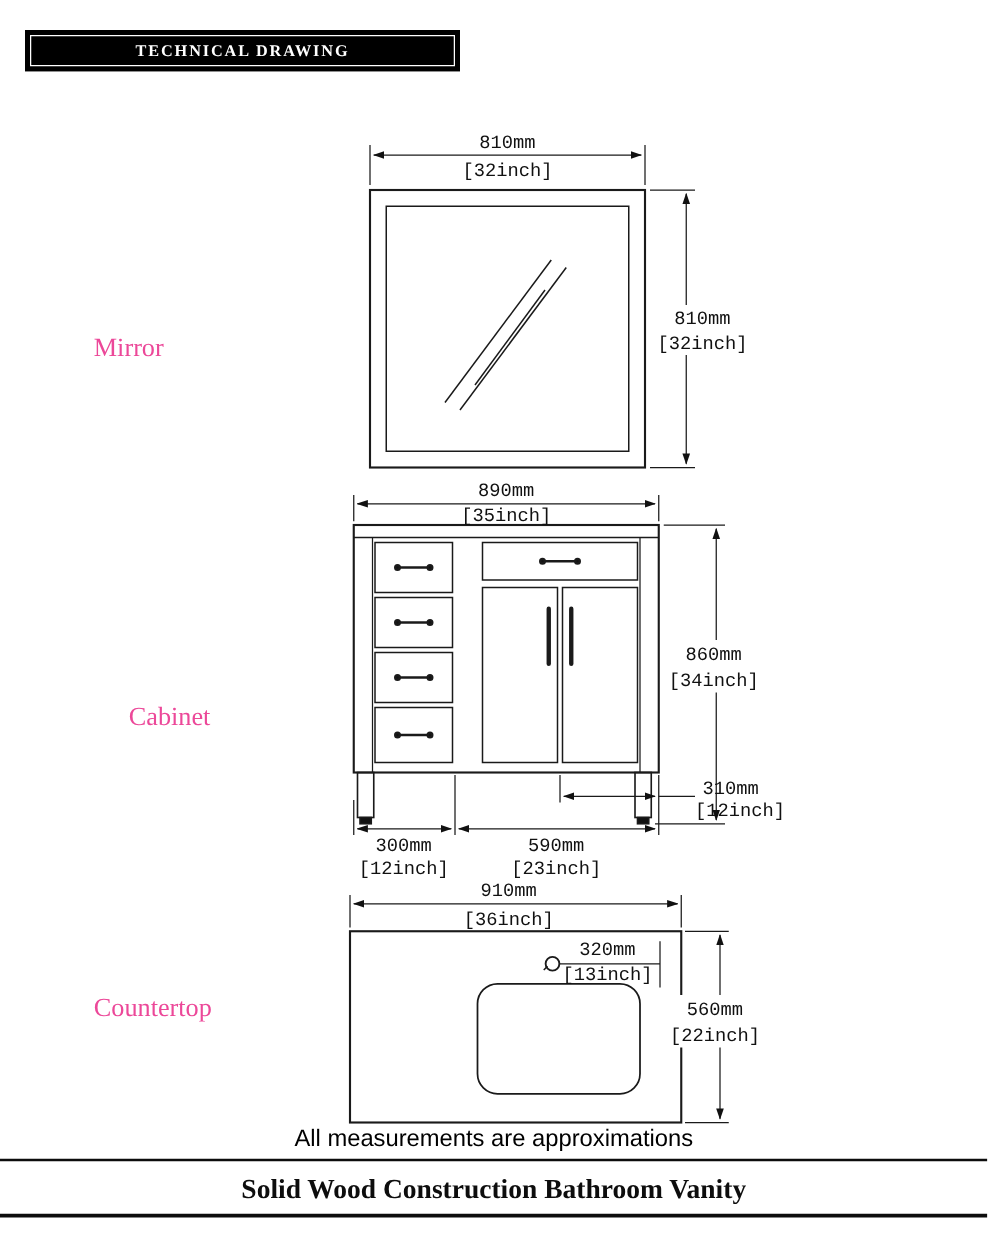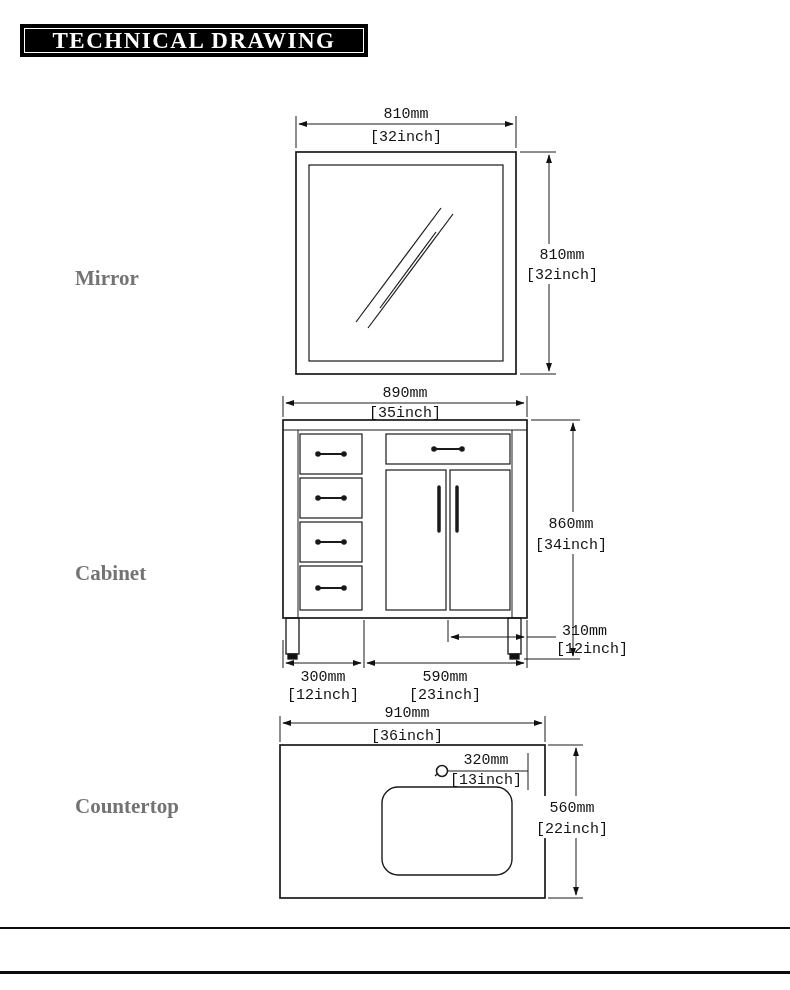--- a/index.html
+++ b/index.html
@@ -24,42 +24,42 @@
   }
   .header-bar .inner {
     width: 100%; height: 100%;
     background: #000;
     border: 1px solid #fff;
     display: flex; align-items: center; justify-content: center;
   }
   .header-bar .inner span {
     color: #fff;
     font-weight: 700;
-    font-size: 23px;
+    font-size: 13px;
     letter-spacing: 1.5px;
     font-family: "Liberation Serif", "DejaVu Serif", serif;
     white-space: nowrap;
     text-align: right;
   }
   
   .logo {
     position: absolute;
     left: 601px; top: 24px;
     width: 156px; height: 156px;
   }
   
   .section-label {
     position: absolute;
     left: 75px;
-    font-weight: 700;
+    font-weight: 400;
     font-size: 21px;
-    color: #737373;
+    color: #ec4899;
   }
   .label-mirror     { top: 266px; }
-  .label-cabinet    { top: 561px; }
+  .label-cabinet    { top: 561px; margin-left: 28px; }
   .label-countertop { top: 794px; }
   
   .drawing {
     position: absolute;
     left: 0; top: 0;
     width: 790px; height: 990px;
   }
   .dim {
     font-family: "Liberation Mono", "DejaVu Sans Mono", monospace;
     font-size: 15px;
@@ -268,16 +268,18 @@
     </g>
     <text class="dim" x="407" y="717" text-anchor="middle">910mm</text>
     <text class="dim" x="407" y="740" text-anchor="middle">[36inch]</text>
     <text class="dim" x="486" y="764" text-anchor="middle">320mm</text>
     <text class="dim" x="486" y="784" text-anchor="middle">[13inch]</text>
     <rect x="534" y="796" width="80" height="42" fill="#fff"></rect>
     <text class="dim" x="572" y="812" text-anchor="middle">560mm</text>
     <text class="dim" x="572" y="833" text-anchor="middle">[22inch]</text>
   </svg>
 
+  <div class="footer-note">All measurements are approximations</div>
   <div class="rule rule-top"></div>
+  <div class="footer-title">Solid Wood Construction Bathroom Vanity</div>
   <div class="rule rule-bottom"></div>
 
 </div>
 
 </body></html>

